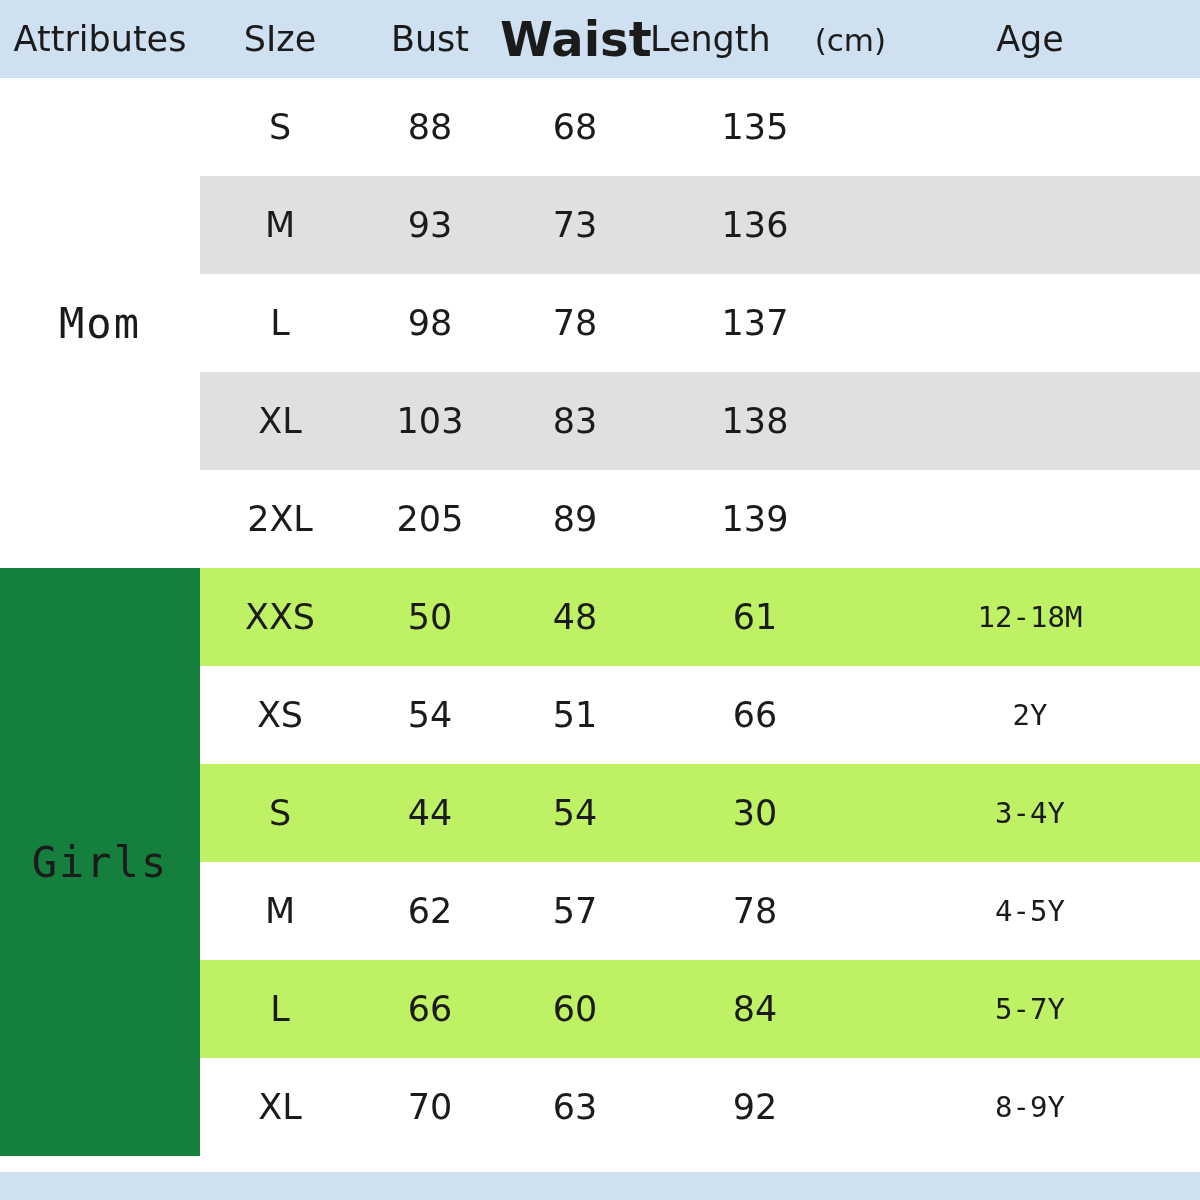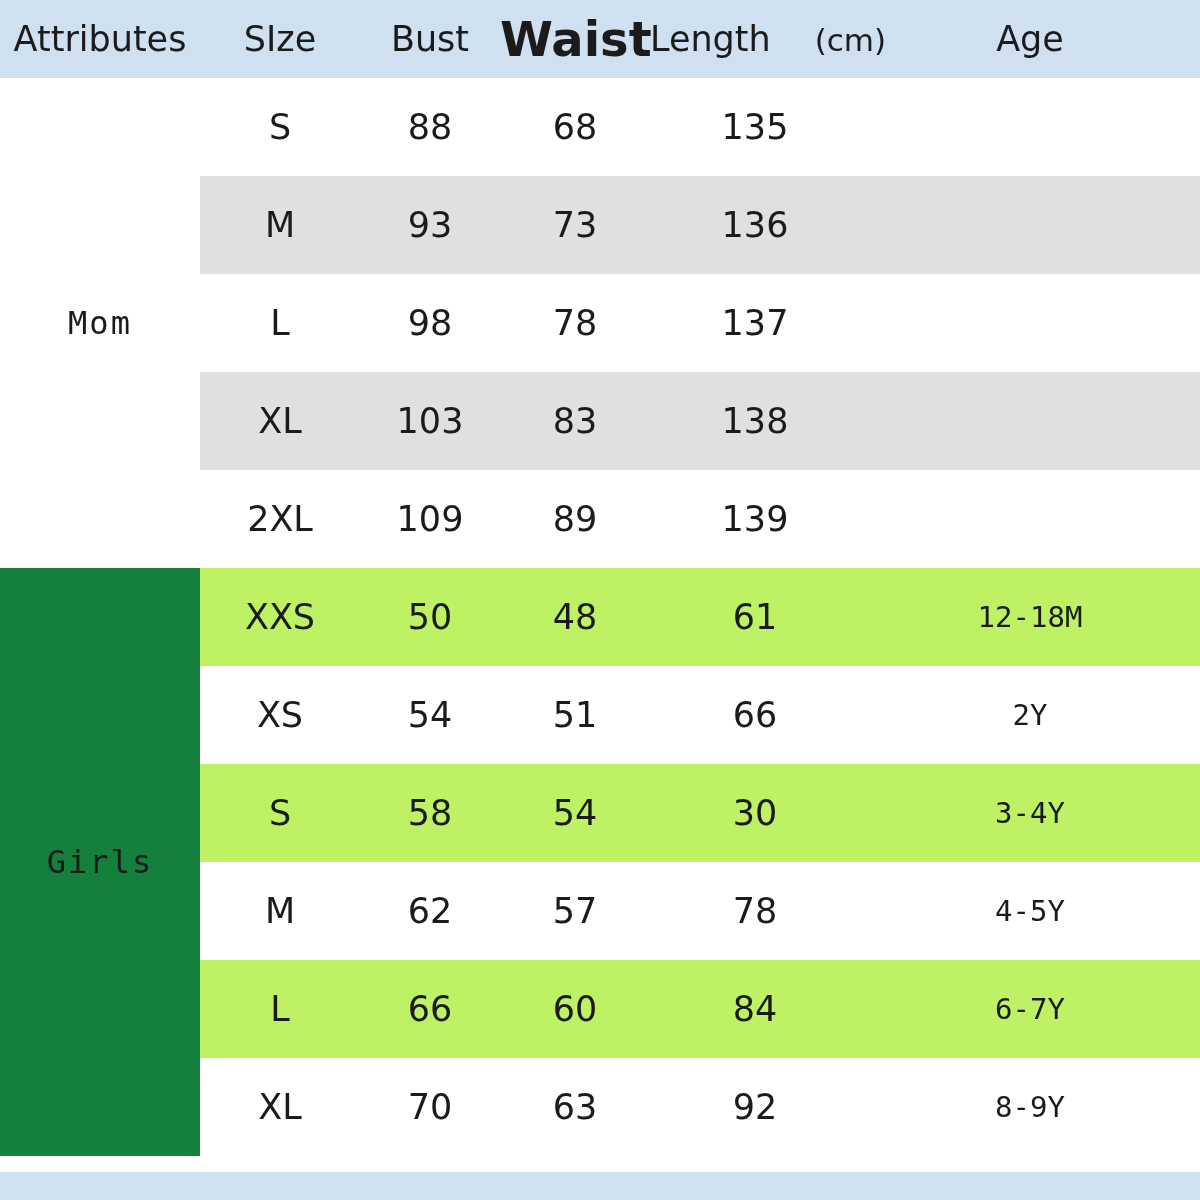--- a/index.html
+++ b/index.html
@@ -63,21 +63,21 @@
   }
   tbody td {
     font-size: 35px;
   }
   tr.row-white td { background: #ffffff; }
   tr.row-grey  td { background: #e0e0e0; }
 
   
   td.group-cell {
     font-family: "DejaVu Sans Mono", monospace;
-    font-size: 32px;
+    font-size: 42px;
     letter-spacing: 2px;
     color: #111111;
   }
   td.group-mom { background: #ffffff; }
   td.group-girls { background: #15803d; }
 
   
   tr.g-grey td.data { background: #bef264; }
   tr.g-white td.data { background: #ffffff; }
 
@@ -145,21 +145,21 @@
       </tr>
       <tr class="row-grey">
         <td>XL</td>
         <td>103</td>
         <td>83</td>
         <td>138</td>
         <td class="age-cell"></td>
       </tr>
       <tr class="row-white">
         <td>2XL</td>
-        <td>109</td>
+        <td>205</td>
         <td>89</td>
         <td>139</td>
         <td class="age-cell"></td>
       </tr>
 
       <tr class="g-grey">
         <td class="group-cell group-girls" rowspan="6">Girls</td>
         <td class="data">XXS</td>
         <td class="data">50</td>
         <td class="data">48</td>
@@ -168,38 +168,38 @@
       </tr>
       <tr class="g-white">
         <td class="data">XS</td>
         <td class="data">54</td>
         <td class="data">51</td>
         <td class="data">66</td>
         <td class="data age-cell">2Y</td>
       </tr>
       <tr class="g-grey">
         <td class="data">S</td>
-        <td class="data">58</td>
+        <td class="data">44</td>
         <td class="data">54</td>
         <td class="data">30</td>
         <td class="data age-cell">3-4Y</td>
       </tr>
       <tr class="g-white">
         <td class="data">M</td>
         <td class="data">62</td>
         <td class="data">57</td>
         <td class="data">78</td>
         <td class="data age-cell">4-5Y</td>
       </tr>
       <tr class="g-grey">
         <td class="data">L</td>
         <td class="data">66</td>
         <td class="data">60</td>
         <td class="data">84</td>
-        <td class="data age-cell">6-7Y</td>
+        <td class="data age-cell">5-7Y</td>
       </tr>
       <tr class="g-white">
         <td class="data">XL</td>
         <td class="data">70</td>
         <td class="data">63</td>
         <td class="data">92</td>
         <td class="data age-cell">8-9Y</td>
       </tr>
     </tbody>
   </table>

